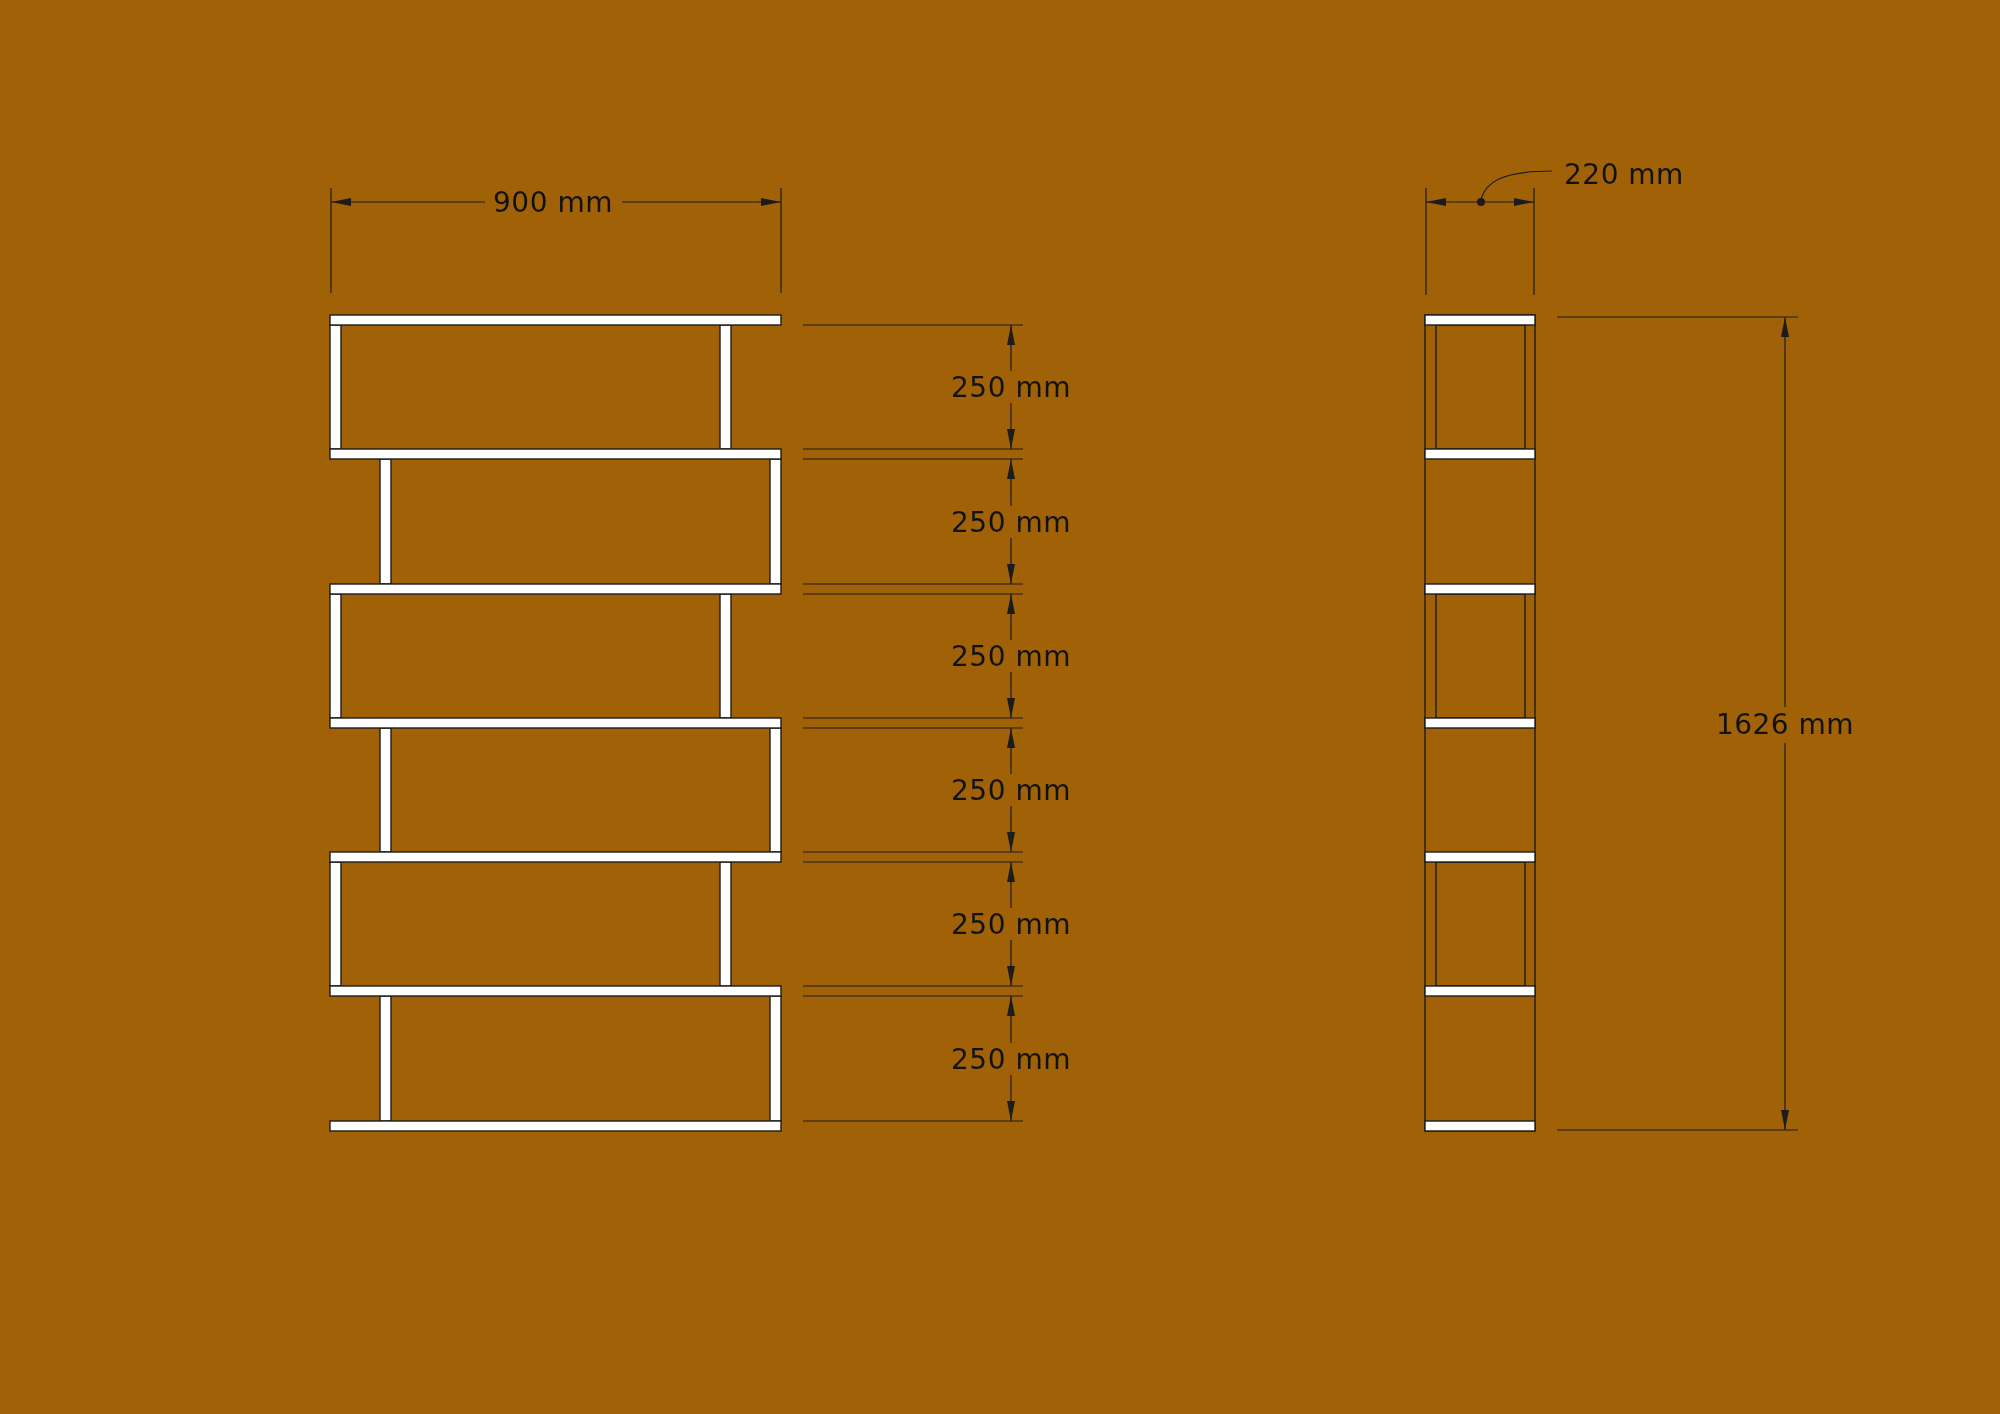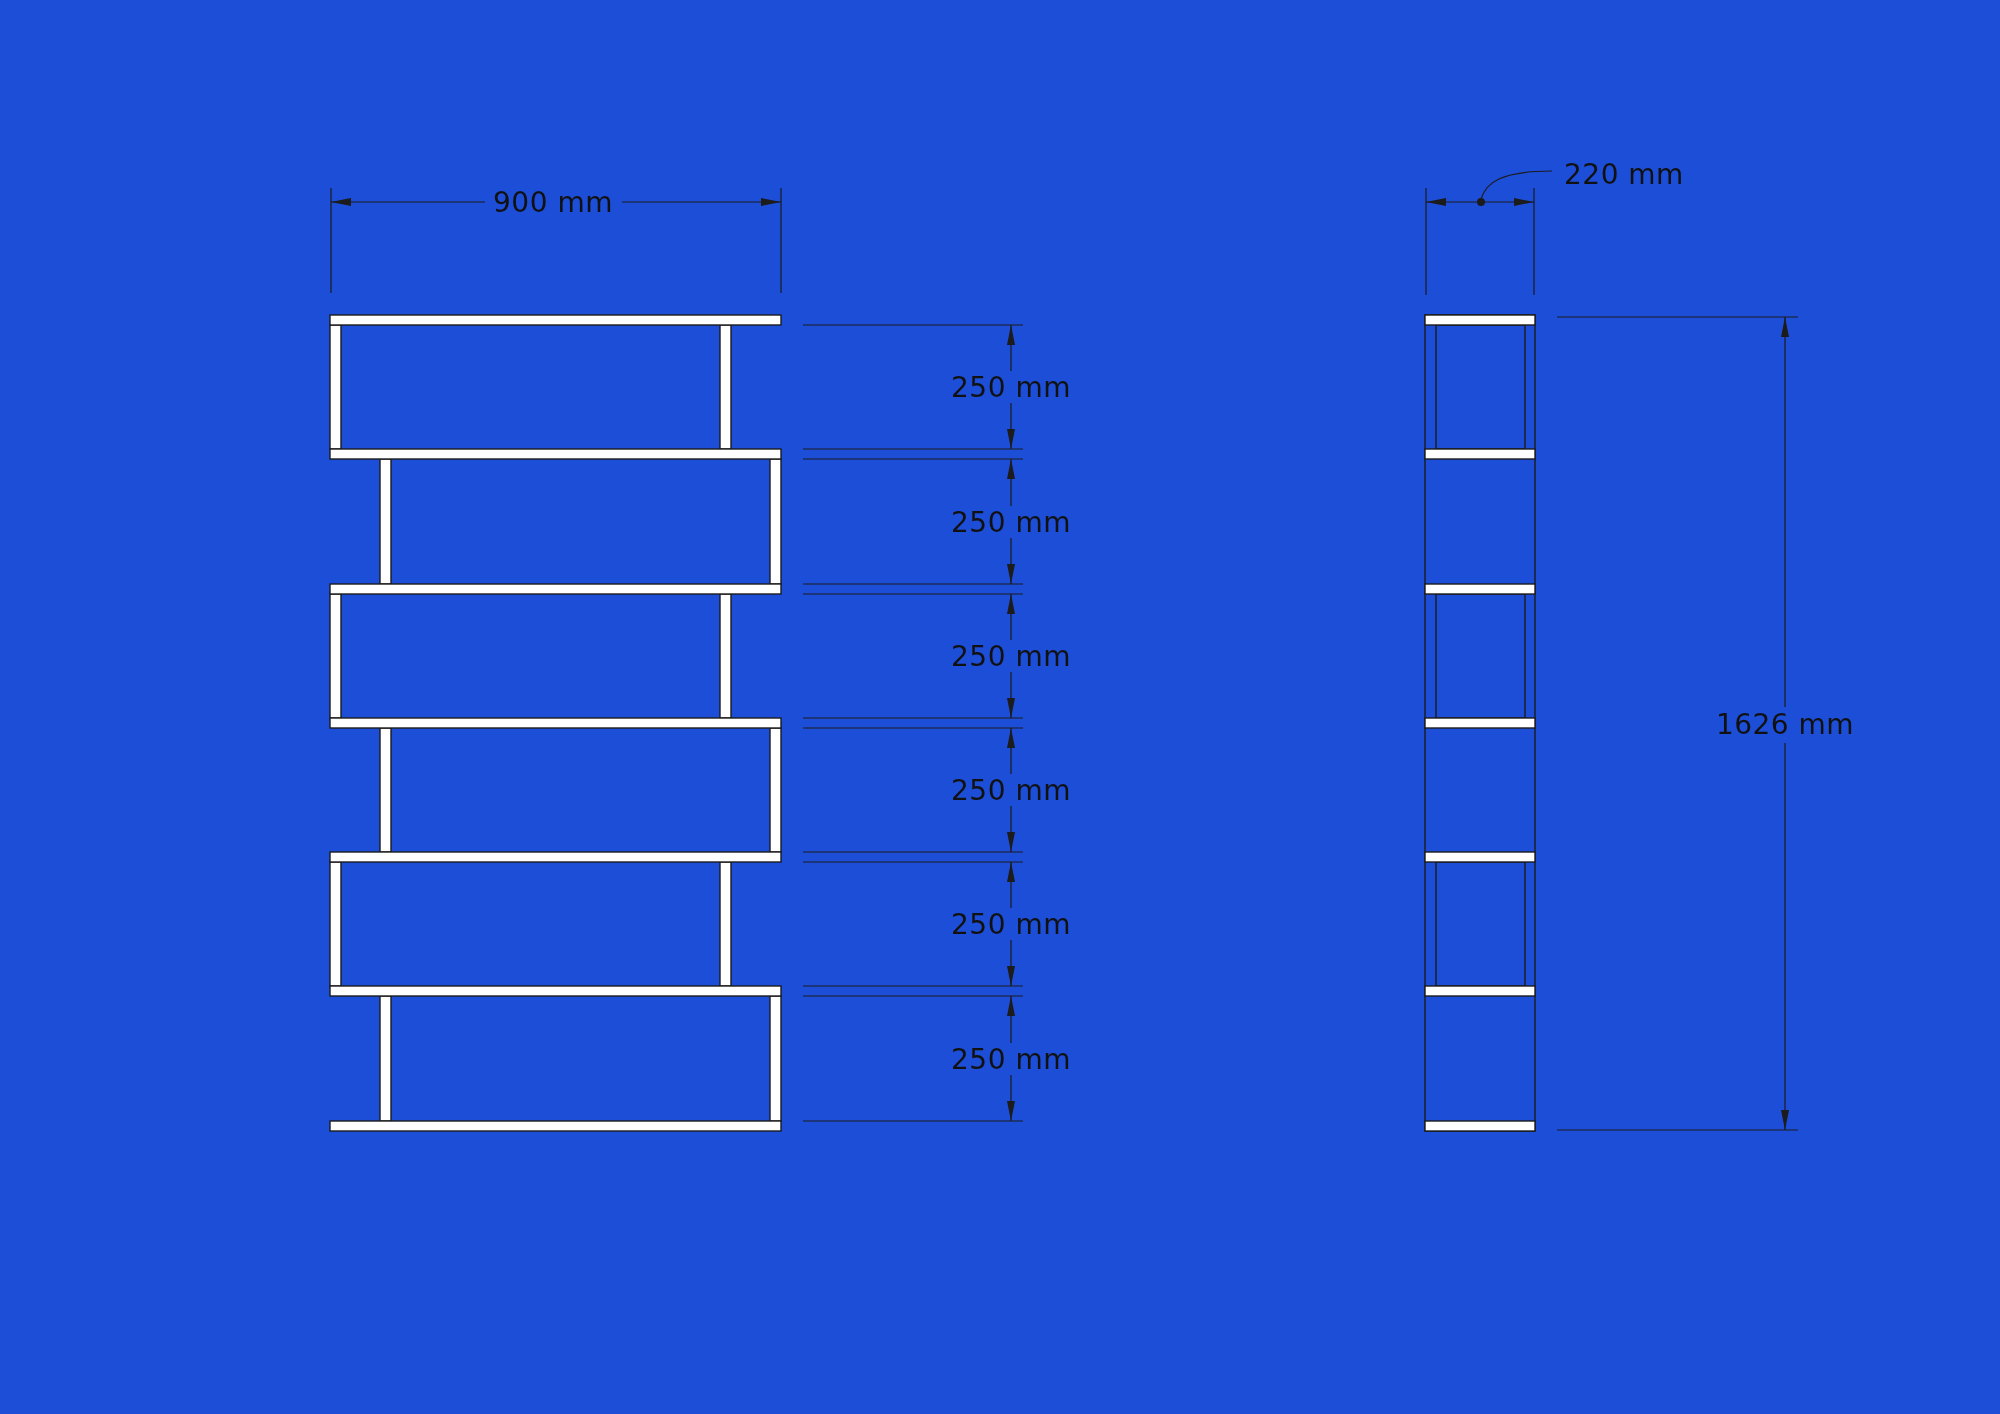--- a/index.html
+++ b/index.html
@@ -5,21 +5,21 @@
 <style>
   html, body {
     margin: 0;
     padding: 0;
     background: #ffffff;
   }
   .page {
     position: relative;
     width: 2000px;
     height: 1414px;
-    background: #1d4ed8;
+    background: #a16207;
     overflow: hidden;
   }
   svg { display: block; }
   .obj {
     fill: #ffffff;
     stroke: #1c1c1c;
     stroke-width: 1.4;
   }
   .obj-open {
     fill: none;

